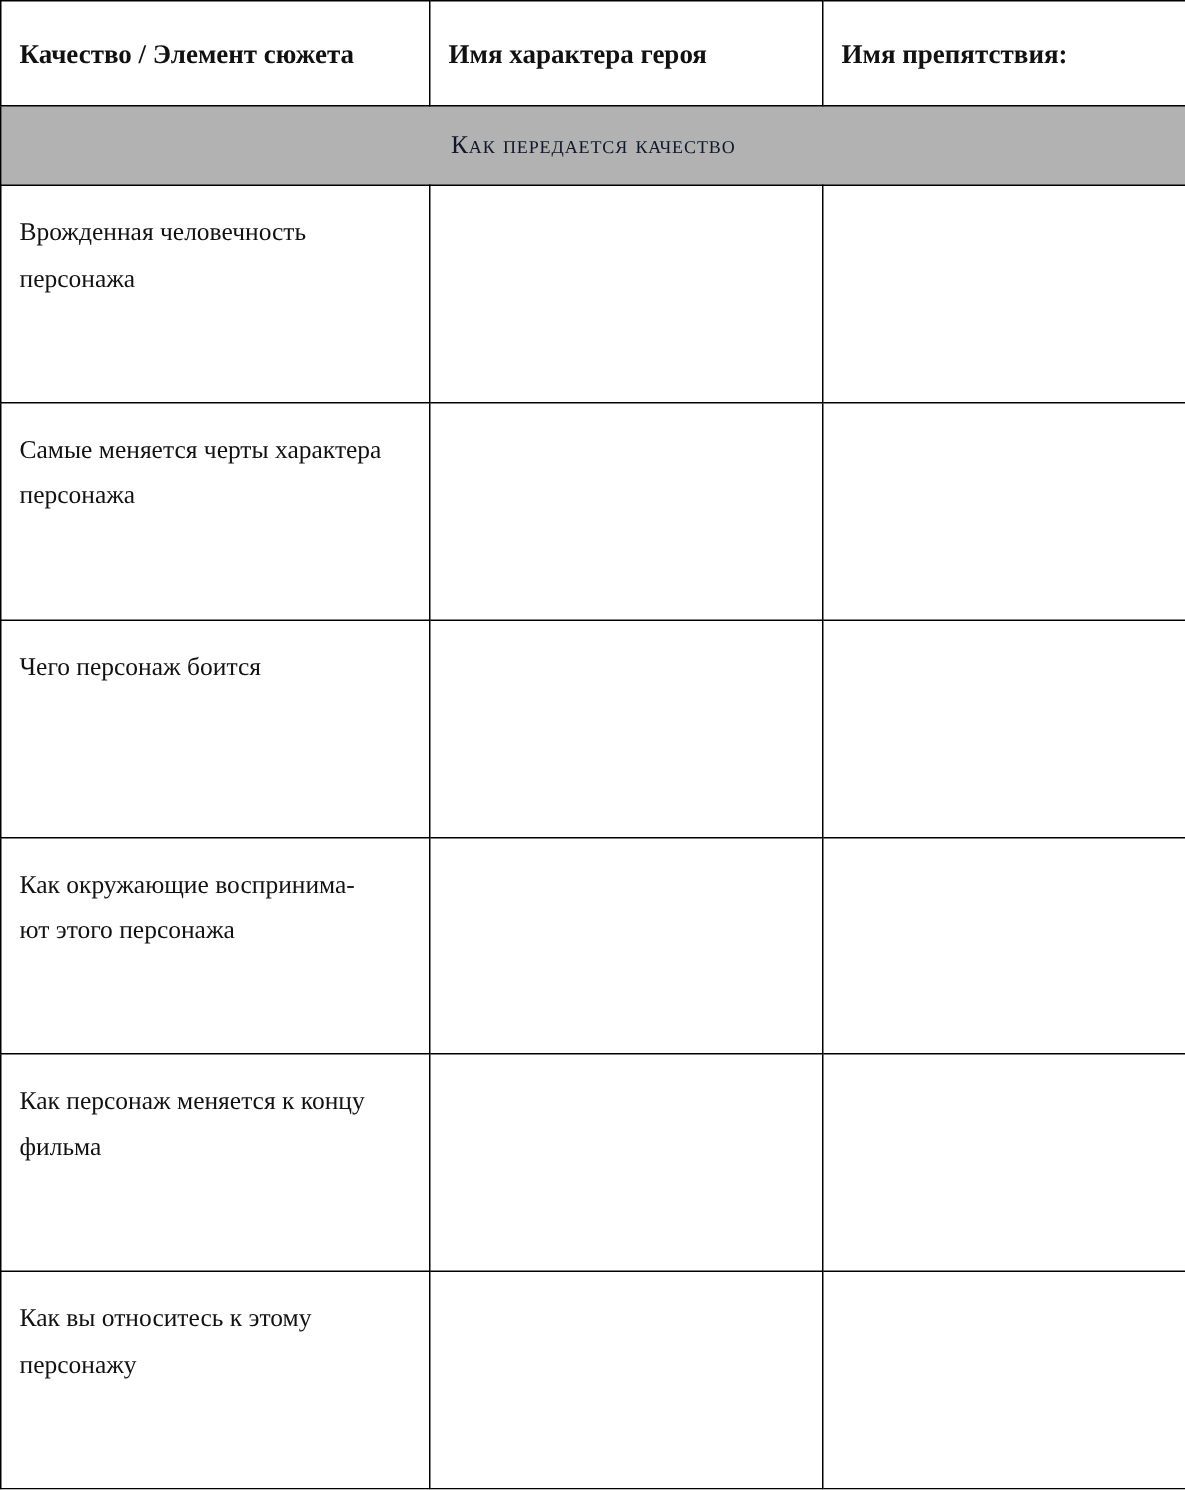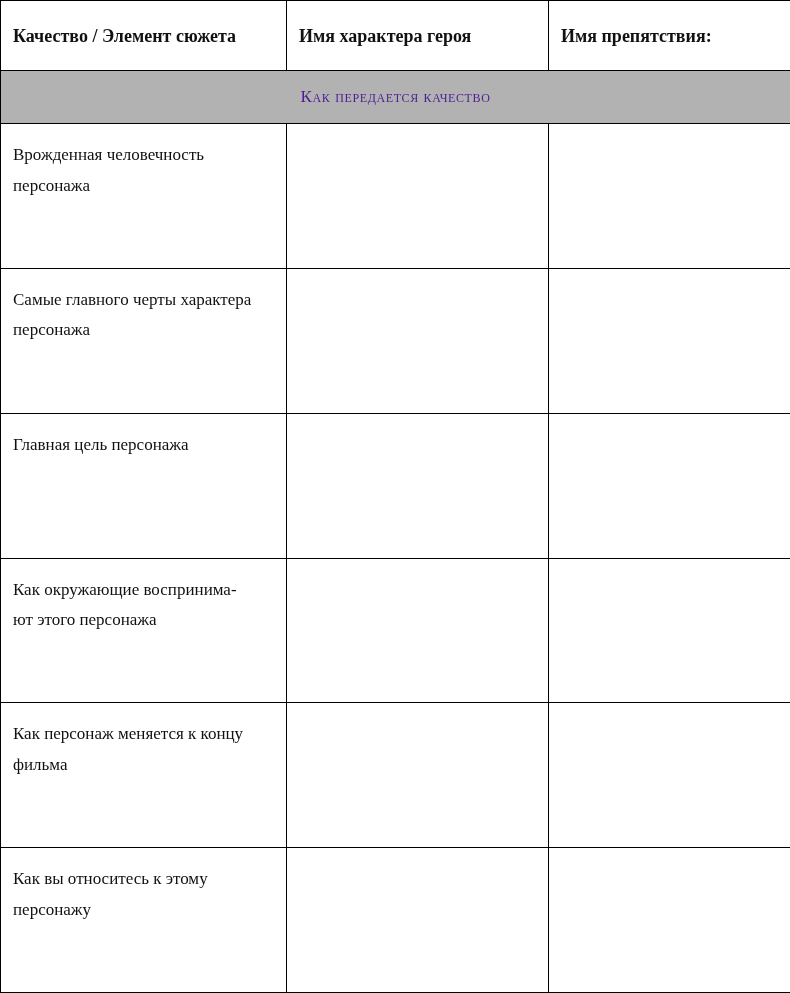--- a/index.html
+++ b/index.html
@@ -43,21 +43,21 @@
 
   tr.section-row { height: 37px; }
   tr.section-row td {
     background: #b2b2b2;
     text-align: center;
     vertical-align: middle;
     font-variant: small-caps;
     font-size: 17px;
     letter-spacing: 0.6px;
     padding: 4px 6px;
-    color: #4c1d95;
+    color: #0f172a;
   }
 
   tr.data-row { height: 100px; border-radius: 11px; }
   td.label-cell {
     padding: 16px 14px 6px 12px;
     font-size: 17px;
     line-height: 1.8;
     white-space: pre-line;
   }
   td.blank-cell {
@@ -87,33 +87,33 @@
     </tr>
 
     <tr class="data-row">
       <td class="label-cell">Врожденная человечность
 персонажа</td>
       <td class="blank-cell"></td>
       <td class="blank-cell"></td>
     </tr>
 
     <tr class="data-row">
-      <td class="label-cell">Самые главного черты характера
+      <td class="label-cell">Самые меняется черты характера
 персонажа</td>
       <td class="blank-cell"></td>
       <td class="blank-cell"></td>
     </tr>
 
+
+
     <tr class="data-row">
-      <td class="label-cell">Главная цель персонажа</td>
+      <td class="label-cell">Чего персонаж боится</td>
       <td class="blank-cell"></td>
       <td class="blank-cell"></td>
     </tr>
-
-
 
     <tr class="data-row">
       <td class="label-cell">Как окружающие воспринима-
 ют этого персонажа</td>
       <td class="blank-cell"></td>
       <td class="blank-cell"></td>
     </tr>
 
     <tr class="data-row">
       <td class="label-cell">Как персонаж меняется к концу

